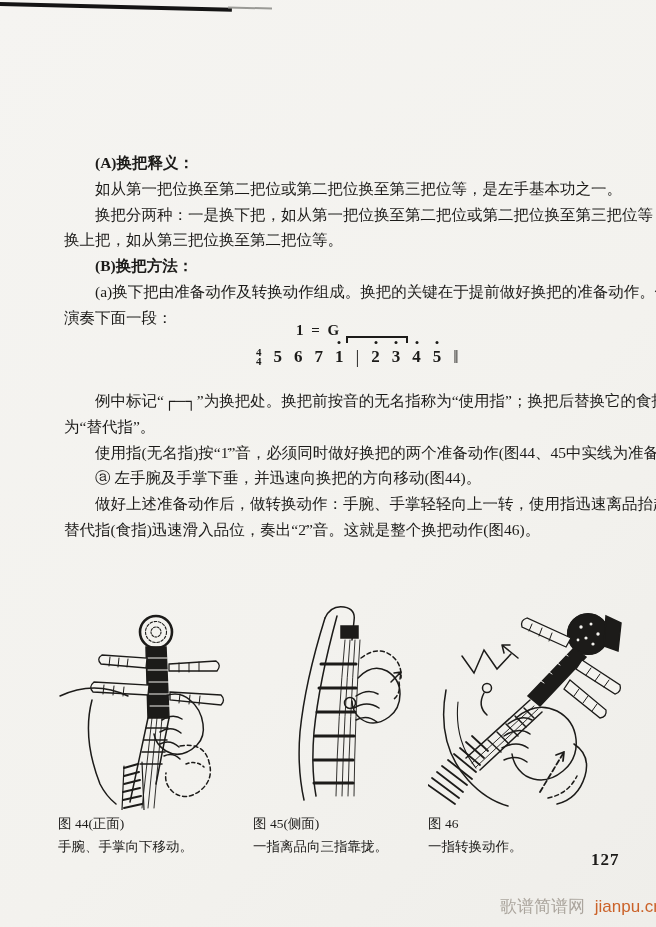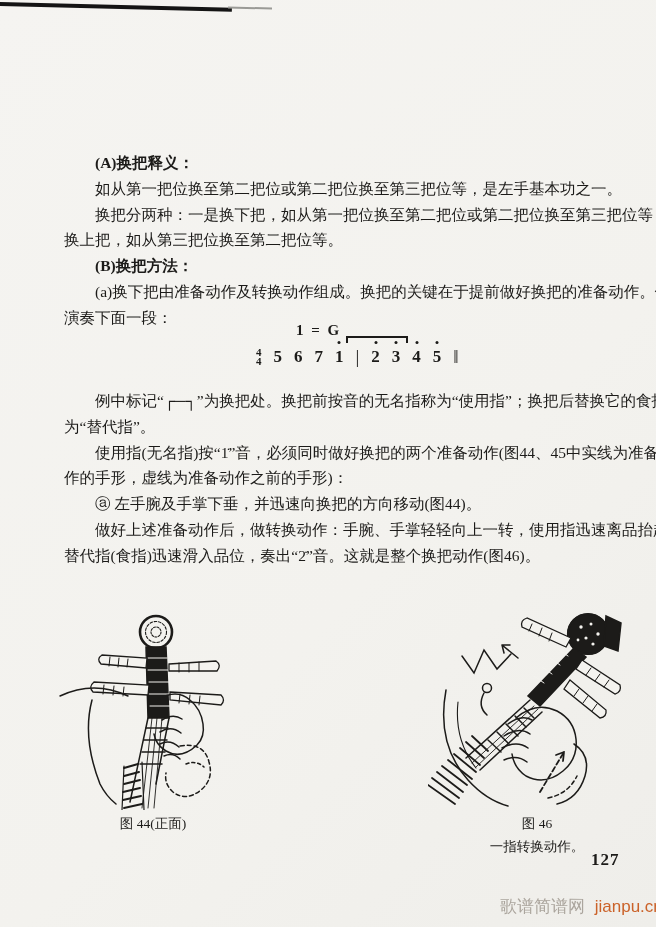--- a/index.html
+++ b/index.html
@@ -48,21 +48,21 @@
   }
   .barline { font-weight:normal; font-size:19px; }
   .bracket {
     position:absolute; left:90px; top:-11px; width:62px; height:7px;
     border-top:2px solid #1c1b19; border-left:2px solid #1c1b19; border-right:2px solid #1c1b19;
   }
 
   
   .fig { position:absolute; }
   .fig svg { display:block; }
-  .fig-cap { position:absolute; left:0; right:0; text-align:center; font-size:13.5px; line-height:23px; }
+  .fig-cap { position:absolute; left:0; right:0; font-size:13.5px; line-height:23px; }
   .f44 { left:58px;  top:606px; width:190px; }
   .f45 { left:253px; top:600px; width:170px; }
   .f46 { left:428px; top:594px; width:218px; }
   .f44 .fig-cap { top:206px; }
   .f45 .fig-cap { top:212px; }
   .f46 .fig-cap { top:218px; }
 
   .page-number {
     position:absolute; left:591px; top:850px;
     font-weight:bold; font-size:17px; letter-spacing:1px;
@@ -114,21 +114,20 @@
     <span class="note"><span class="odot"></span><span>4</span></span>
     <span class="note"><span class="odot"></span><span>5</span></span>
     <span class="note barline">‖</span>
     <span class="bracket"></span>
   </div>
 
   <div class="tblock b3">
     <div class="ln ind">例中标记“┌─┐”为换把处。换把前按音的无名指称为“使用指”；换把后替换它的食指称</div>
     <div class="ln">为“替代指”。</div>
     <div class="ln ind">使用指(无名指)按“1̇”音，必须同时做好换把的两个准备动作(图44、45中实线为准备动</div>
-    <div class="ln">作的手形，虚线为准备动作之前的手形)：</div>
     <div class="ln ind">ⓐ 左手腕及手掌下垂，并迅速向换把的方向移动(图44)。</div>
     <div class="ln ind">做好上述准备动作后，做转换动作：手腕、手掌轻轻向上一转，使用指迅速离品抬起，同时</div>
     <div class="ln">替代指(食指)迅速滑入品位，奏出“2̇”音。这就是整个换把动作(图46)。</div>
   </div>
 
   <div class="fig f44">
     <svg width="190" height="204" viewBox="0 0 190 204">
       <g stroke="#1c1b19" fill="none" stroke-width="1.5" stroke-linecap="round">
 
         <circle cx="98" cy="26" r="16" stroke-width="2.6"></circle>
@@ -159,23 +158,53 @@
 
         <path d="M100 94 q18 -12 32 0 q11 9 13 24 q2 13 -6 21 q-16 15 -31 6 q-10 -6 -12 -17"></path>
         <path d="M104 114 q11 -7 20 -1 M102 126 q11 -7 21 1 M102 138 q10 -5 19 3 M106 150 q9 -4 16 3"></path>
 
         <path d="M122 140 q24 -4 29 16 q5 17 -8 28 q-15 12 -28 2 q-9 -8 -7 -19" stroke-dasharray="4 3"></path>
         <path d="M128 158 q10 -4 18 3" stroke-dasharray="3 3"></path>
       </g>
     </svg>
     <div class="fig-cap">
       <div>图 44(正面)</div>
+      <div>手腕、手掌向下移动。</div>
     </div>
   </div>
 
+  <div class="fig f45">
+    <svg width="170" height="210" viewBox="0 0 170 210">
+      <g stroke="#1c1b19" fill="none" stroke-width="1.5" stroke-linecap="round">
+
+        <path d="M72 18 Q78 5 91 7 Q103 9 101 21 L99 40"></path>
+        <rect x="88" y="26" width="17" height="12" fill="#1c1b19"></rect>
+
+        <path d="M72 18 Q52 82 47 132 Q44 168 51 200"></path>
+        <path d="M84 16 Q66 82 61 132 Q58 168 63 196"></path>
+
+        <path d="M92 40 Q85 115 83 196 M97 40 Q91 115 89 196 M102 40 Q97 115 95 196 M107 40 Q102 115 101 196" stroke-width="0.9"></path>
+
+        <path d="M68 64 h35 M66 88 h37 M64 112 h38 M62 136 h39 M61 160 h39 M61 183 h39" stroke-width="3"></path>
+
+        <circle cx="97" cy="103" r="5.5"></circle>
+
+        <path d="M105 78 q14 -15 29 -7 q13 8 13 23 q0 15 -11 23 q-15 11 -28 2 q-9 -7 -9 -18"></path>
+        <path d="M103 96 q12 -8 22 -2 M101 108 q13 -8 25 0 M103 120 q11 -6 21 2"></path>
+
+        <path d="M108 58 q17 -13 31 -2 q10 8 9 22 M146 82 q2 11 -5 17" stroke-dasharray="4 3"></path>
+
+        <path d="M138 82 l10 -10 M148 72 l-7 1 M148 72 l-1 7"></path>
+      </g>
+    </svg>
+    <div class="fig-cap">
+      <div>图 45(侧面)</div>
+      <div>一指离品向三指靠拢。</div>
+    </div>
+  </div>
 
   <div class="fig f46">
     <svg width="218" height="216" viewBox="0 0 218 216">
       <g stroke="#1c1b19" fill="none" stroke-width="1.5" stroke-linecap="round">
 
         <circle cx="160" cy="40" r="20" fill="#1c1b19"></circle>
         <circle cx="160" cy="40" r="20" stroke-width="2.2"></circle>
         <g fill="#f4f3ef" stroke="none">
           <circle cx="153" cy="33" r="1.7"></circle>
             <circle cx="163" cy="30" r="1.5"></circle>

